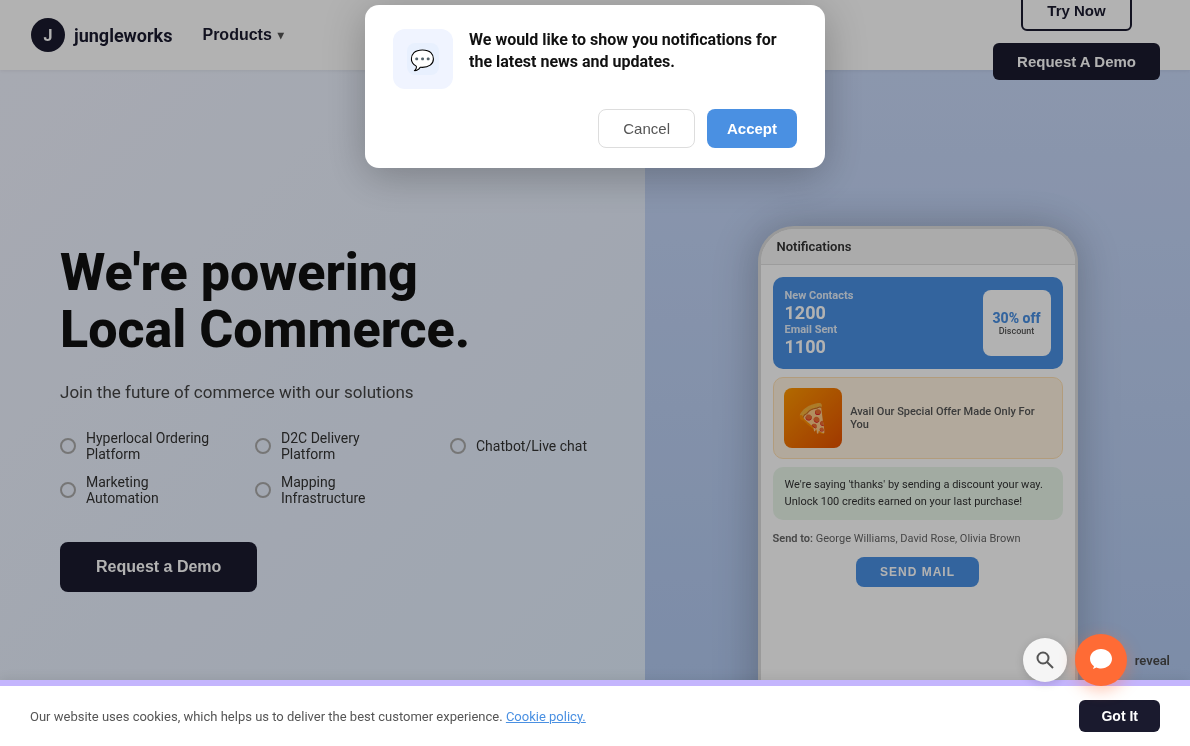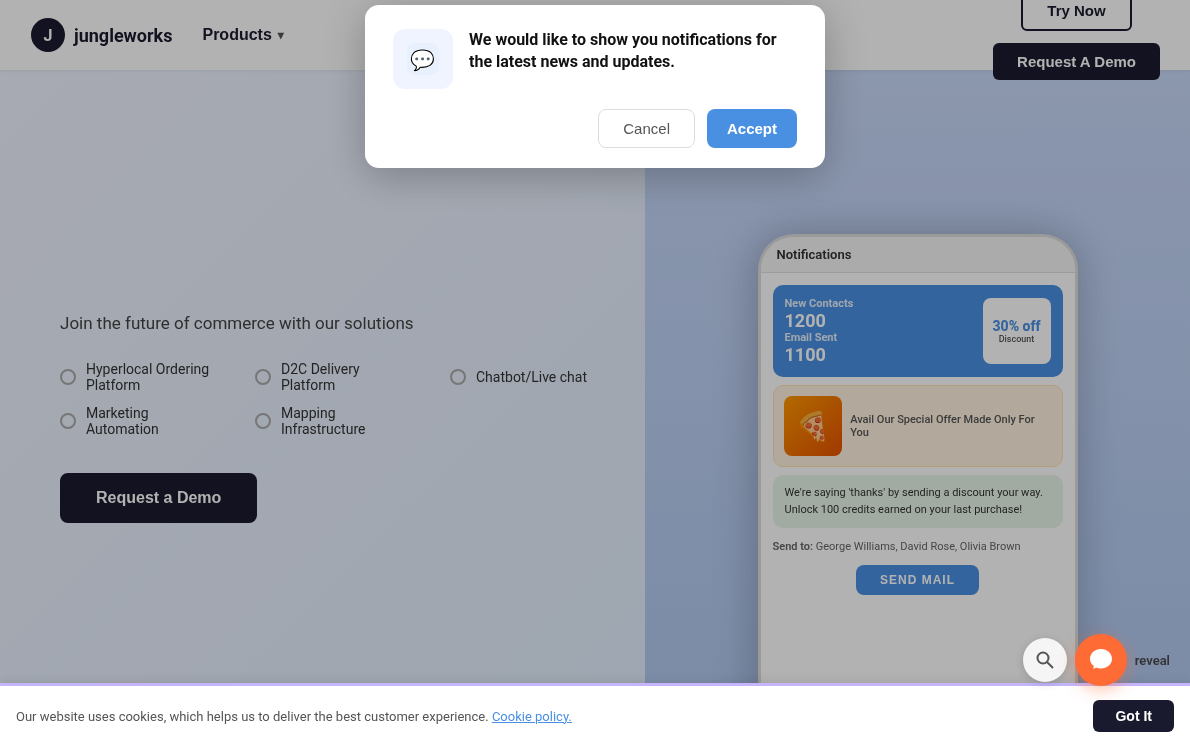--- a/index.html
+++ b/index.html
@@ -155,21 +155,21 @@
       flex: 1;
       position: relative;
       overflow: hidden;
       display: flex;
       align-items: flex-end;
       justify-content: center;
       background: linear-gradient(180deg, #c8d8f8 0%, #b0c8f0 100%);
     }
     .phone-mockup {
       position: absolute;
-      bottom: 0;
+      bottom: 8px;
       left: 50%;
       transform: translateX(-50%);
       width: 320px;
       height: 512px;
       background: #fff;
       border-radius: 36px 36px 0 0;
       box-shadow: -8px 0 40px rgba(0,0,0,0.15), 8px 0 40px rgba(0,0,0,0.1);
       overflow: hidden;
       border: 3px solid #ddd;
       border-bottom: none;
@@ -327,22 +327,22 @@
       cursor: pointer;
     }
 
     
     .cookie-banner {
       position: fixed;
       bottom: 0;
       left: 0;
       right: 0;
       background: #fff;
-      border-top: 3px solid #c4b5fd;
-      padding: 14px 16px;
+      border-top: 6px solid #c4b5fd;
+      padding: 14px 30px;
       display: flex;
       align-items: center;
       justify-content: space-between;
       z-index: 300;
       box-shadow: 0 -2px 10px rgba(0,0,0,0.08);
     }
     .cookie-text {
       font-size: 13px;
       color: #555;
       flex: 1;
@@ -424,20 +424,24 @@
     </button>
   </div>
   <div class="navbar-right">
     <button class="try-now-btn">Try Now</button>
     <button class="request-demo-btn">Request A Demo</button>
   </div>
 </nav>
 
 <section class="hero">
   <div class="hero-left">
+    <h1 class="hero-heading">
+      <span>We're powering</span><br>
+      <span>Local Commerce.</span>
+    </h1>
     <p class="hero-subtext">Join the future of commerce with our solutions</p>
     <div class="radio-grid">
       <div class="radio-item">
         <div class="radio-circle"></div>
         <span>Hyperlocal Ordering Platform</span>
       </div>
       <div class="radio-item">
         <div class="radio-circle"></div>
         <span>D2C Delivery Platform</span>
       </div>

